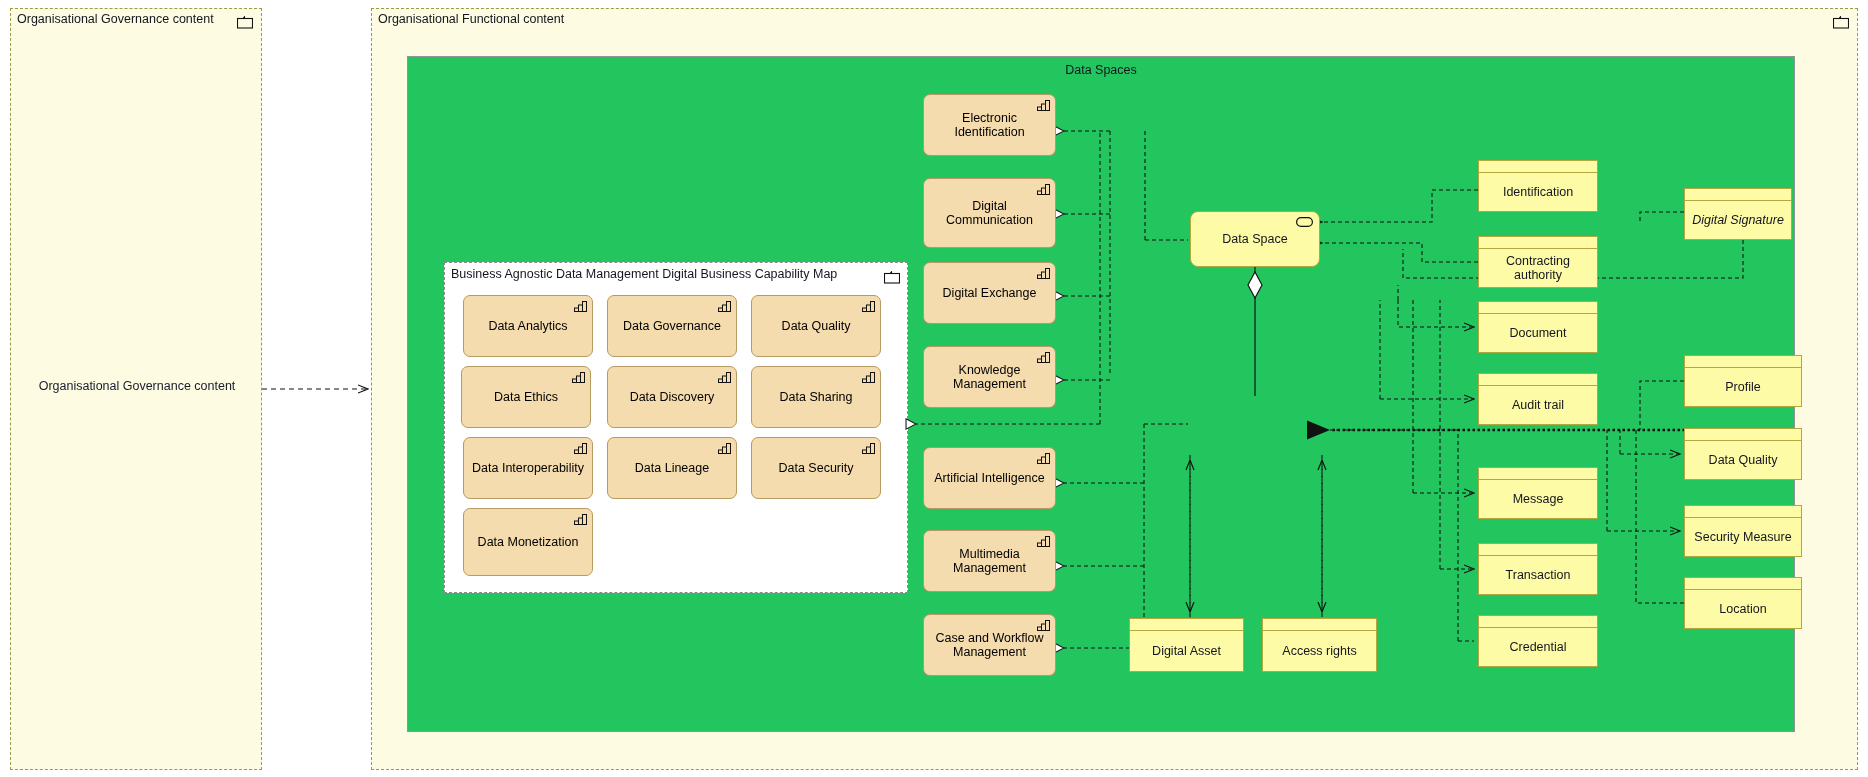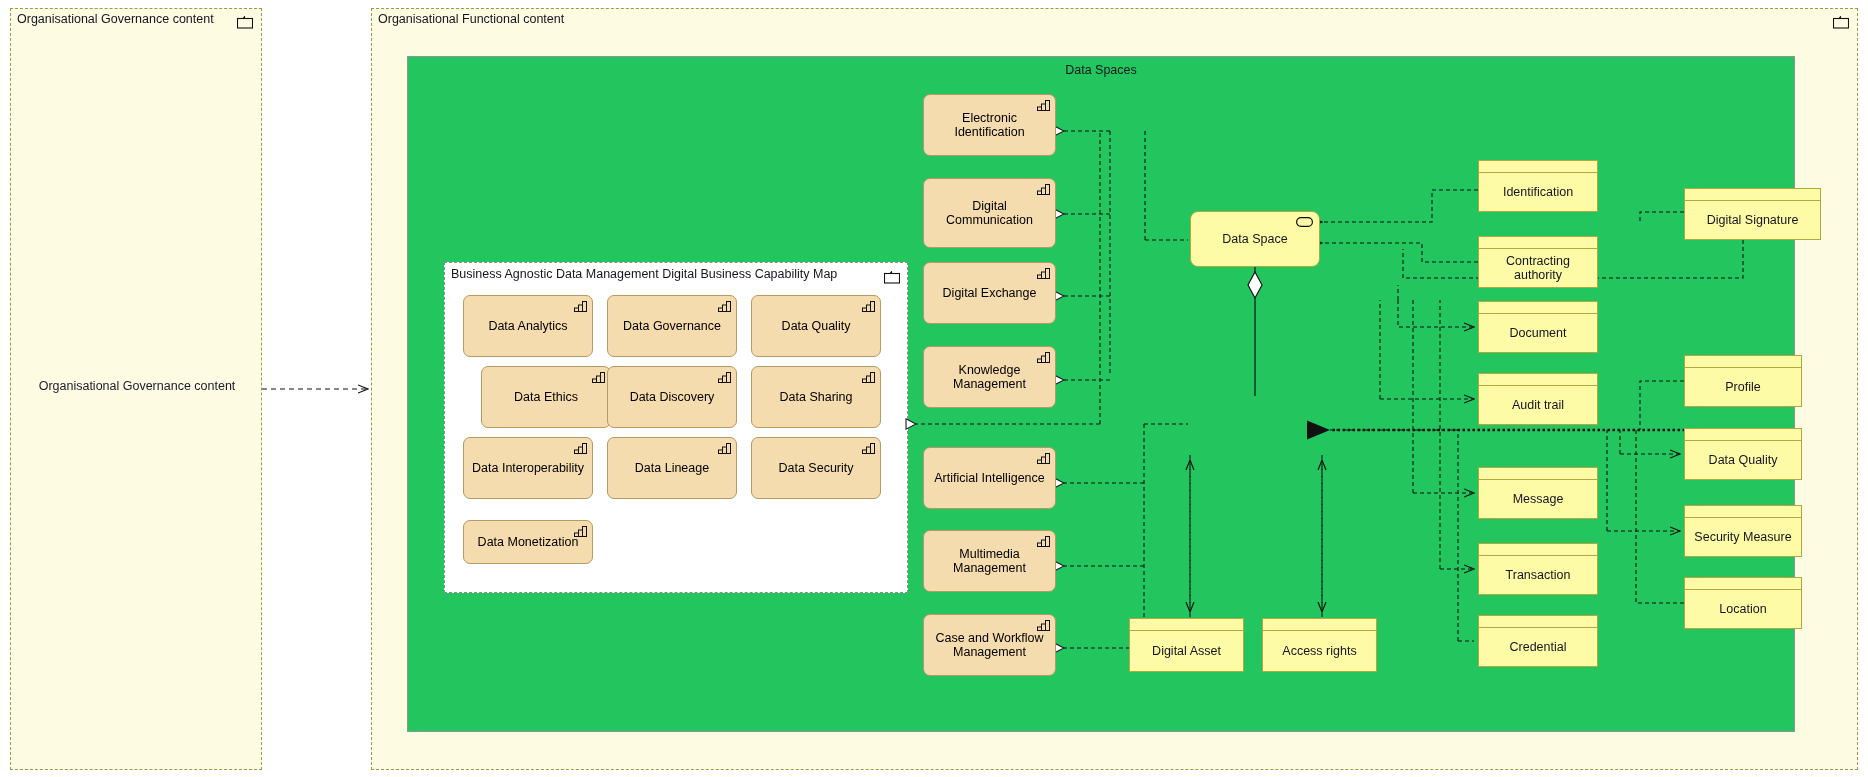--- a/index.html
+++ b/index.html
@@ -138,21 +138,21 @@
         <span>Data Governance</span>
       </div>
       <div class="cap" style="left: 306px; top: 32px; width: 130px; height: 62px;">
         <svg class="glyph" viewBox="0 0 13 12">
           <rect x="0.5" y="8" width="4" height="3.5" fill="none" stroke="#111" stroke-width="1"></rect>
           <rect x="4.5" y="5" width="4" height="6.5" fill="none" stroke="#111" stroke-width="1"></rect>
           <rect x="8.5" y="1.5" width="4" height="10" fill="none" stroke="#111" stroke-width="1"></rect>
         </svg>
         <span>Data Quality</span>
       </div>
-      <div class="cap" style="left: 36px; top: 103px; width: 130px; height: 62px;">
+      <div class="cap" style="left: 16px; top: 103px; width: 130px; height: 62px;">
         <svg class="glyph" viewBox="0 0 13 12">
           <rect x="0.5" y="8" width="4" height="3.5" fill="none" stroke="#111" stroke-width="1"></rect>
           <rect x="4.5" y="5" width="4" height="6.5" fill="none" stroke="#111" stroke-width="1"></rect>
           <rect x="8.5" y="1.5" width="4" height="10" fill="none" stroke="#111" stroke-width="1"></rect>
         </svg>
         <span>Data Ethics</span>
       </div>
       <div class="cap" style="left: 162px; top: 103px; width: 130px; height: 62px;">
         <svg class="glyph" viewBox="0 0 13 12">
           <rect x="0.5" y="8" width="4" height="3.5" fill="none" stroke="#111" stroke-width="1"></rect>
@@ -186,21 +186,21 @@
         <span>Data Lineage</span>
       </div>
       <div class="cap" style="left: 306px; top: 174px; width: 130px; height: 62px;">
         <svg class="glyph" viewBox="0 0 13 12">
           <rect x="0.5" y="8" width="4" height="3.5" fill="none" stroke="#111" stroke-width="1"></rect>
           <rect x="4.5" y="5" width="4" height="6.5" fill="none" stroke="#111" stroke-width="1"></rect>
           <rect x="8.5" y="1.5" width="4" height="10" fill="none" stroke="#111" stroke-width="1"></rect>
         </svg>
         <span>Data Security</span>
       </div>
-      <div class="cap" style="left: 18px; top: 257px; width: 130px; height: 44px;">
+      <div class="cap" style="left: 18px; top: 245px; width: 130px; height: 68px;">
         <svg class="glyph" viewBox="0 0 13 12">
           <rect x="0.5" y="8" width="4" height="3.5" fill="none" stroke="#111" stroke-width="1"></rect>
           <rect x="4.5" y="5" width="4" height="6.5" fill="none" stroke="#111" stroke-width="1"></rect>
           <rect x="8.5" y="1.5" width="4" height="10" fill="none" stroke="#111" stroke-width="1"></rect>
         </svg>
         <span>Data Monetization</span>
       </div>
     </div>
 
   <svg class="wires">
@@ -393,21 +393,21 @@
       <div class="txt">Message</div>
     </div>
     <div class="bobj" style="left: 1478px; top: 543px; width: 120px; height: 52px;">
       <div class="bar"></div>
       <div class="txt">Transaction</div>
     </div>
     <div class="bobj" style="left: 1478px; top: 615px; width: 120px; height: 52px;">
       <div class="bar"></div>
       <div class="txt">Credential</div>
     </div>
-    <div class="bobj" style="left: 1684px; top: 188px; width: 137px; height: 52px;">
+    <div class="bobj" style="left: 1684px; top: 188px; width: 108px; height: 52px; font-style: italic;">
       <div class="bar"></div>
       <div class="txt">Digital Signature</div>
     </div>
     <div class="bobj" style="left: 1684px; top: 355px; width: 118px; height: 52px;">
       <div class="bar"></div>
       <div class="txt">Profile</div>
     </div>
     <div class="bobj" style="left: 1684px; top: 428px; width: 118px; height: 52px;">
       <div class="bar"></div>
       <div class="txt">Data Quality</div>

